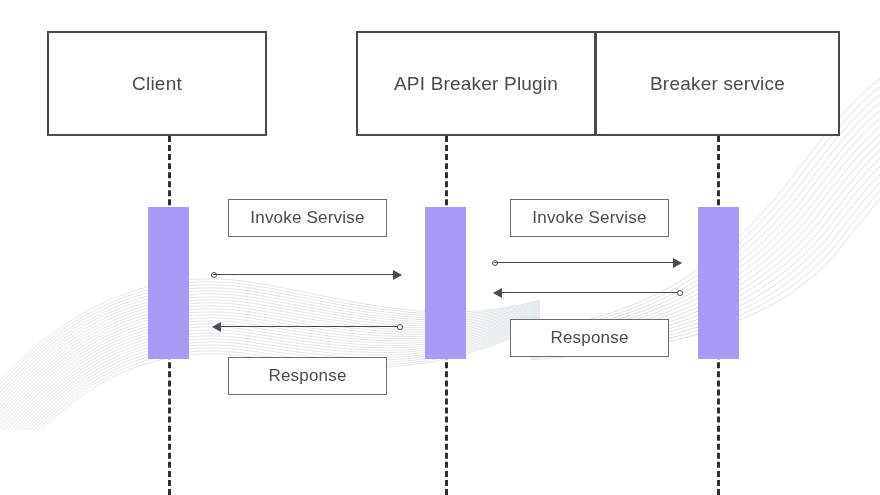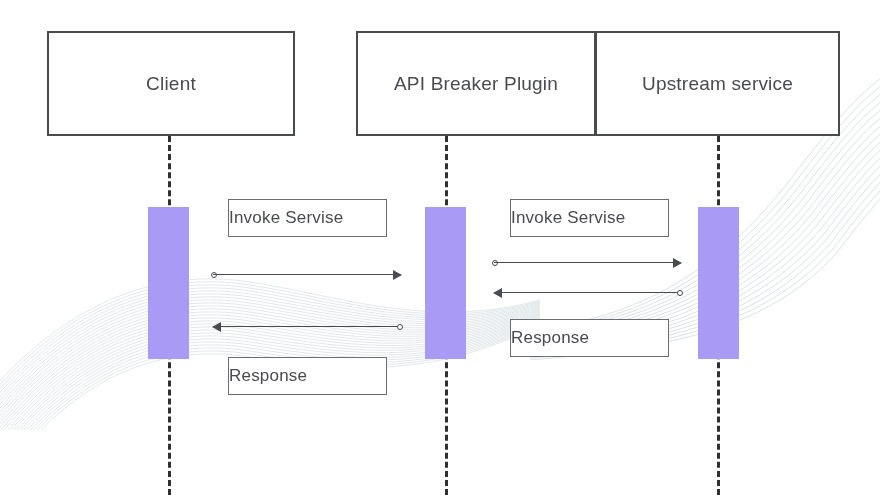--- a/index.html
+++ b/index.html
@@ -99,21 +99,21 @@
   .arrow.to-left  .tail-dot { right: -2px; }
 
   
   .message-label {
     position: absolute;
     box-sizing: border-box;
     background: #ffffff;
     border: 1.6px solid #6c6d72;
     display: flex;
     align-items: center;
-    justify-content: flex-start;
+    justify-content: center;
     z-index: 6;
   }
   .message-label span {
     color: #4a4b50;
     font-size: 17px;
     letter-spacing: .2px;
     white-space: nowrap;
   }
 </style>
 </head>
@@ -175,30 +175,30 @@
       <path d="M530,356 C 666,344 759,322 829,245 C 869,193 894,160 929,150"></path>
       <path d="M530,358 C 668,346 762,326 832,250 C 872,198 897,165 932,156"></path>
       <path d="M530,360 C 670,348 765,330 835,255 C 875,203 900,170 935,162"></path>
     </g>
   </svg>
 
   <div class="lifeline" style="left:168px; top:136px; height:359px;"></div>
   <div class="lifeline" style="left:445px; top:136px; height:359px;"></div>
   <div class="lifeline" style="left:717px; top:136px; height:359px;"></div>
 
-  <div class="participant-box" style="left:47px; top:31px; width:248px; height:105px;">
+  <div class="participant-box" style="left:47px; top:31px; width:220px; height:105px;">
     <span class="participant-label">Client</span>
   </div>
 
   <div class="participant-box" style="left:325px; top:31px; width:240px; height:105px;margin-left:31px;">
     <span class="participant-label">API Breaker Plugin</span>
   </div>
 
   <div class="participant-box" style="left:595px; top:31px; width:245px; height:105px;">
-    <span class="participant-label">Upstream service</span>
+    <span class="participant-label">Breaker service</span>
   </div>
 
   <div class="activation" style="left:148px; top:207px; width:41px; height:152px;"></div>
   <div class="activation" style="left:425px; top:207px; width:41px; height:152px;"></div>
   <div class="activation" style="left:698px; top:207px; width:41px; height:152px;"></div>
 
   <div class="arrow to-right" style="left:213px; top:269px; width:188px;">
     <span class="tail-dot"></span>
     <span class="shaft"></span>
     <span class="head"></span>

